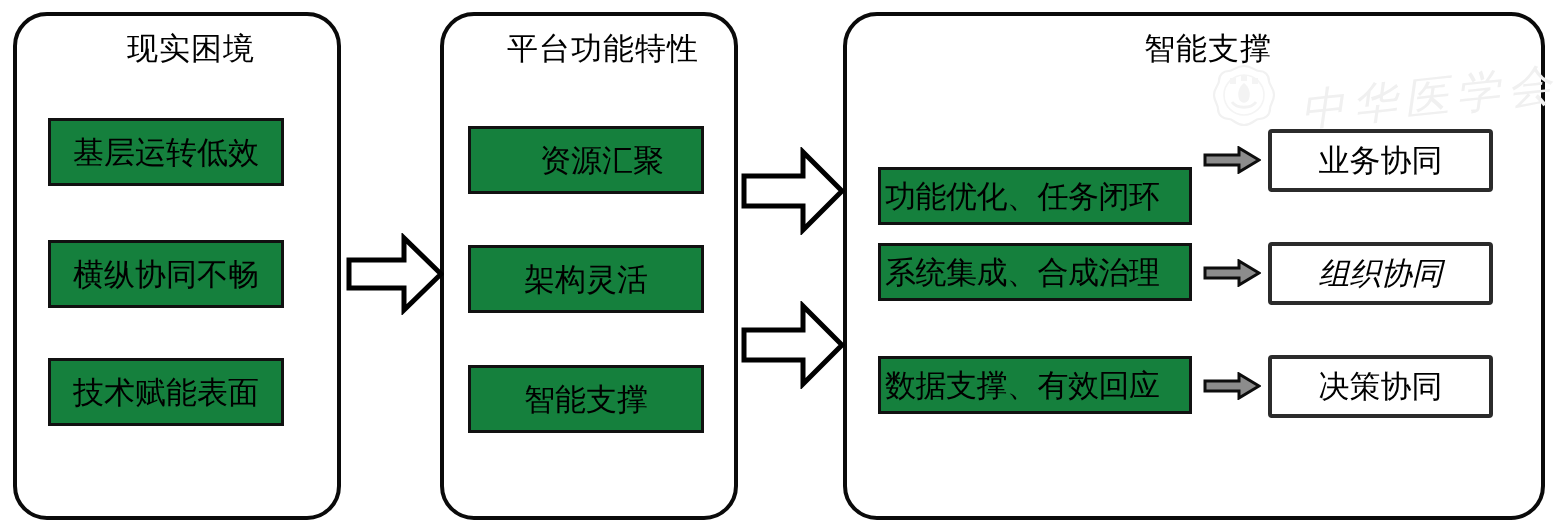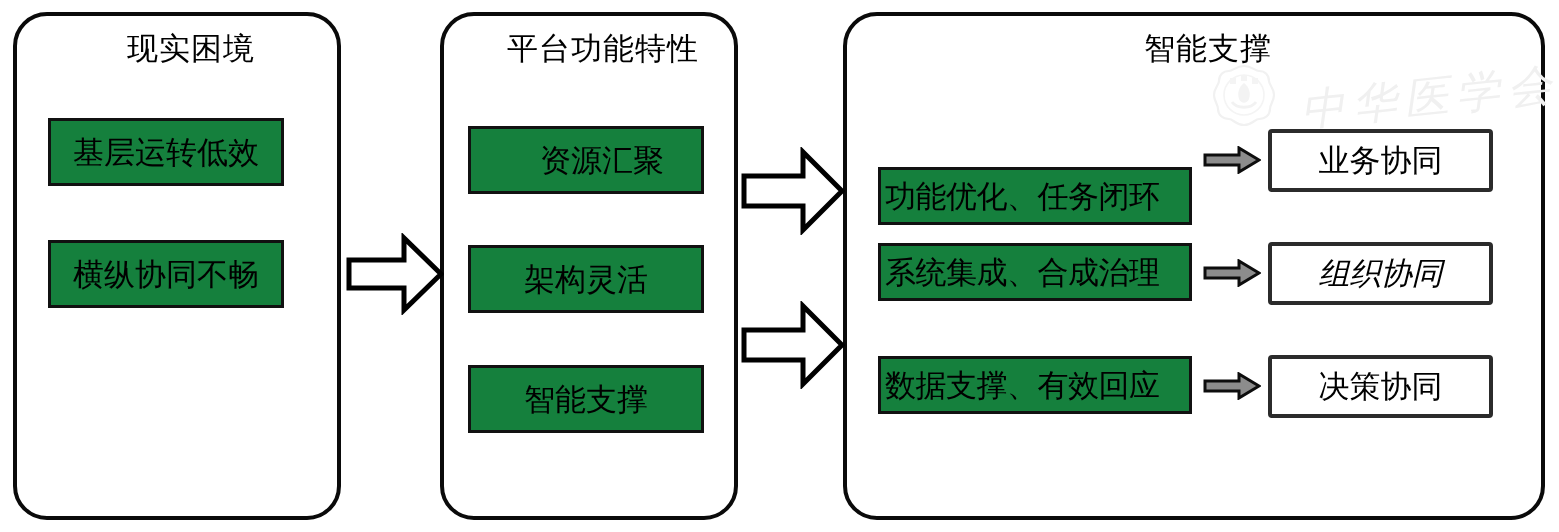--- a/index.html
+++ b/index.html
@@ -112,20 +112,23 @@
 
   <div class="panel" style="left:13px; top:12px; width:328px; height:508px;">
     <div class="panel-title">现实困境</div>
   </div>
 
   <div class="item-box" style="left:48px; top:118px; width:236px; height:68px;">
     <span>基层运转低效</span>
   </div>
   <div class="item-box" style="left:48px; top:240px; width:236px; height:68px;">
     <span>横纵协同不畅</span>
+  </div>
+  <div class="item-box" style="left:48px; top:358px; width:236px; height:68px;">
+    <span>技术赋能表面</span>
   </div>
 
   <div class="panel" style="left:440px; top:12px; width:298px; height:508px;">
     <div class="panel-title">平台功能特性</div>
   </div>
 
   <div class="item-box" style="left:468px; top:126px; width:236px; height:68px;padding-left:32px;">
     <span>资源汇聚</span>
   </div>
   <div class="item-box" style="left:468px; top:365px; width:236px; height:68px;">

